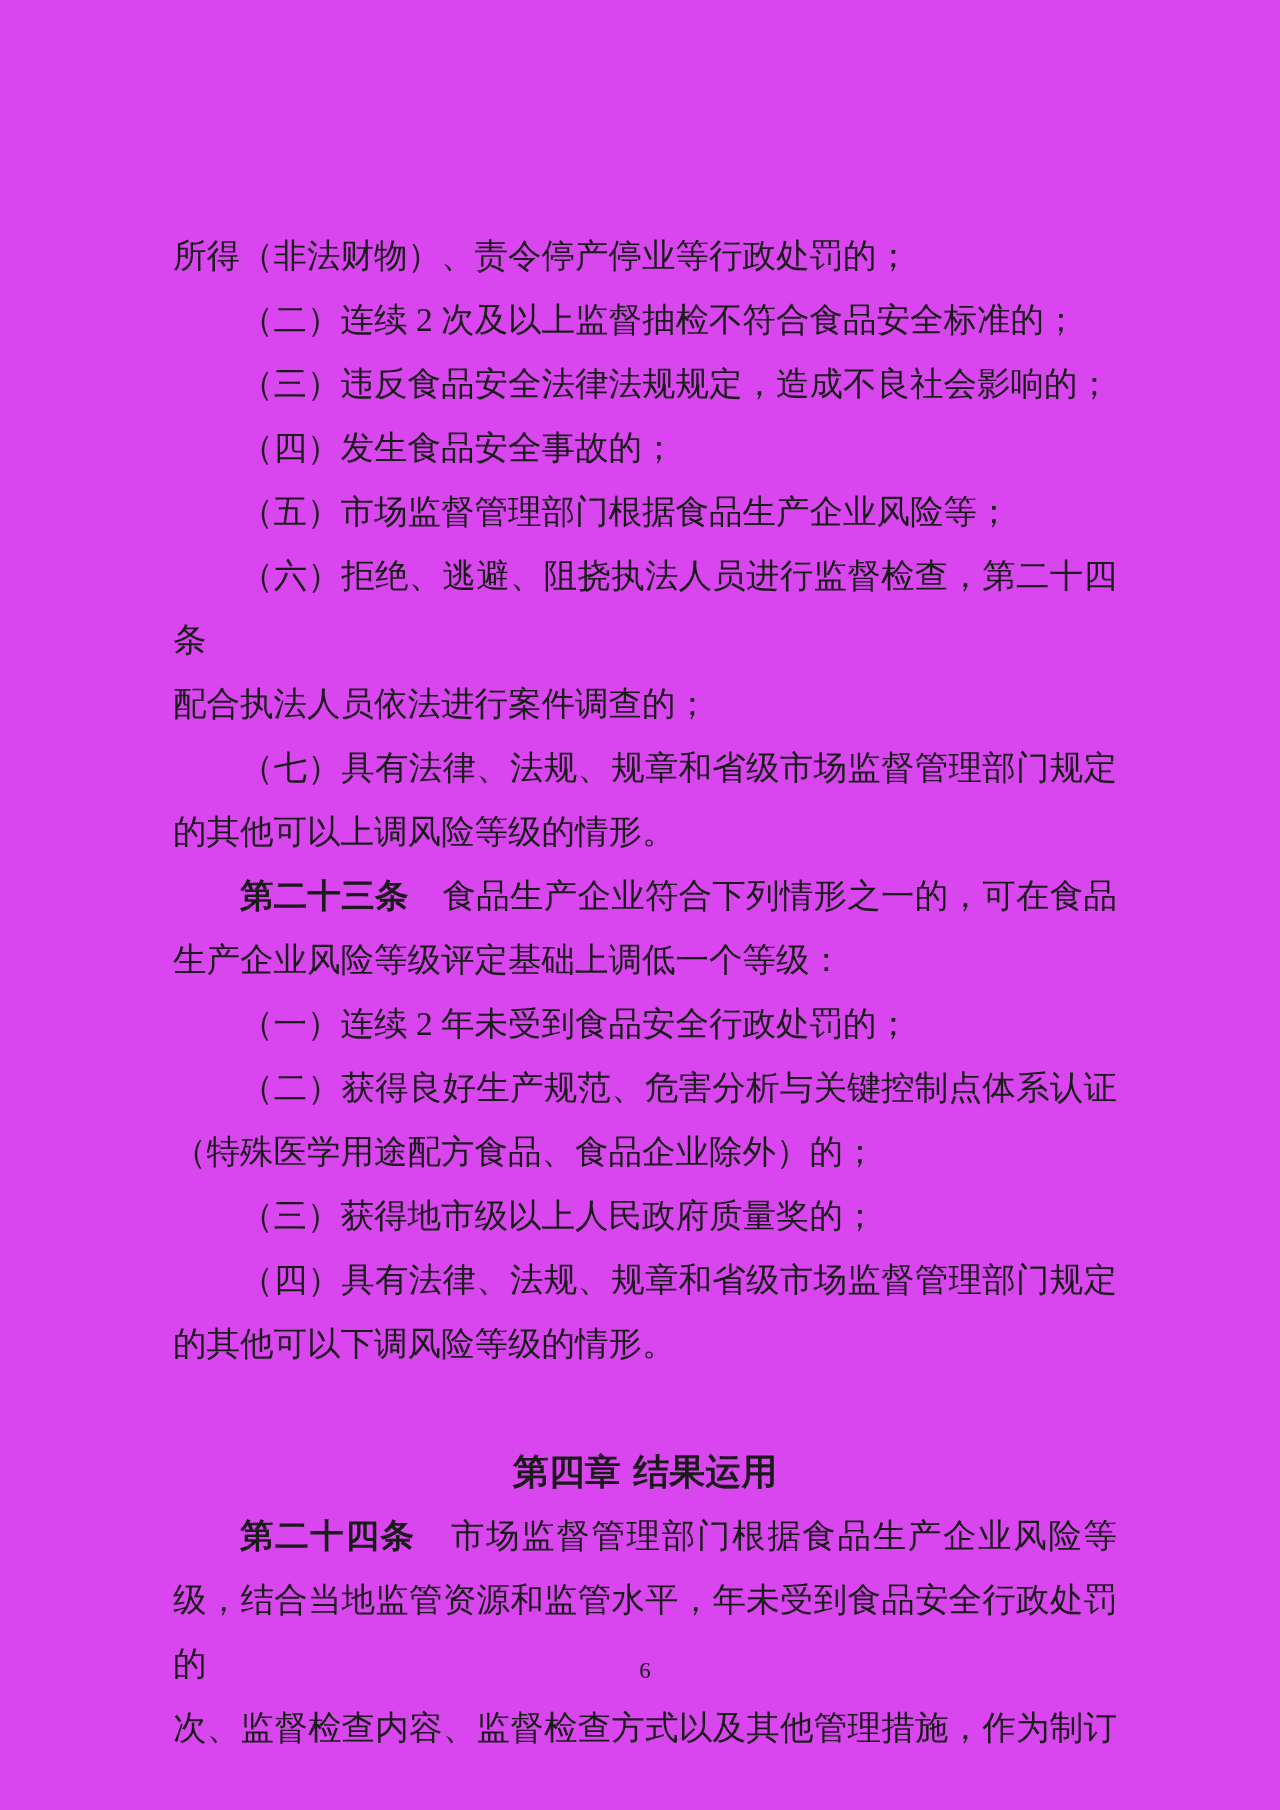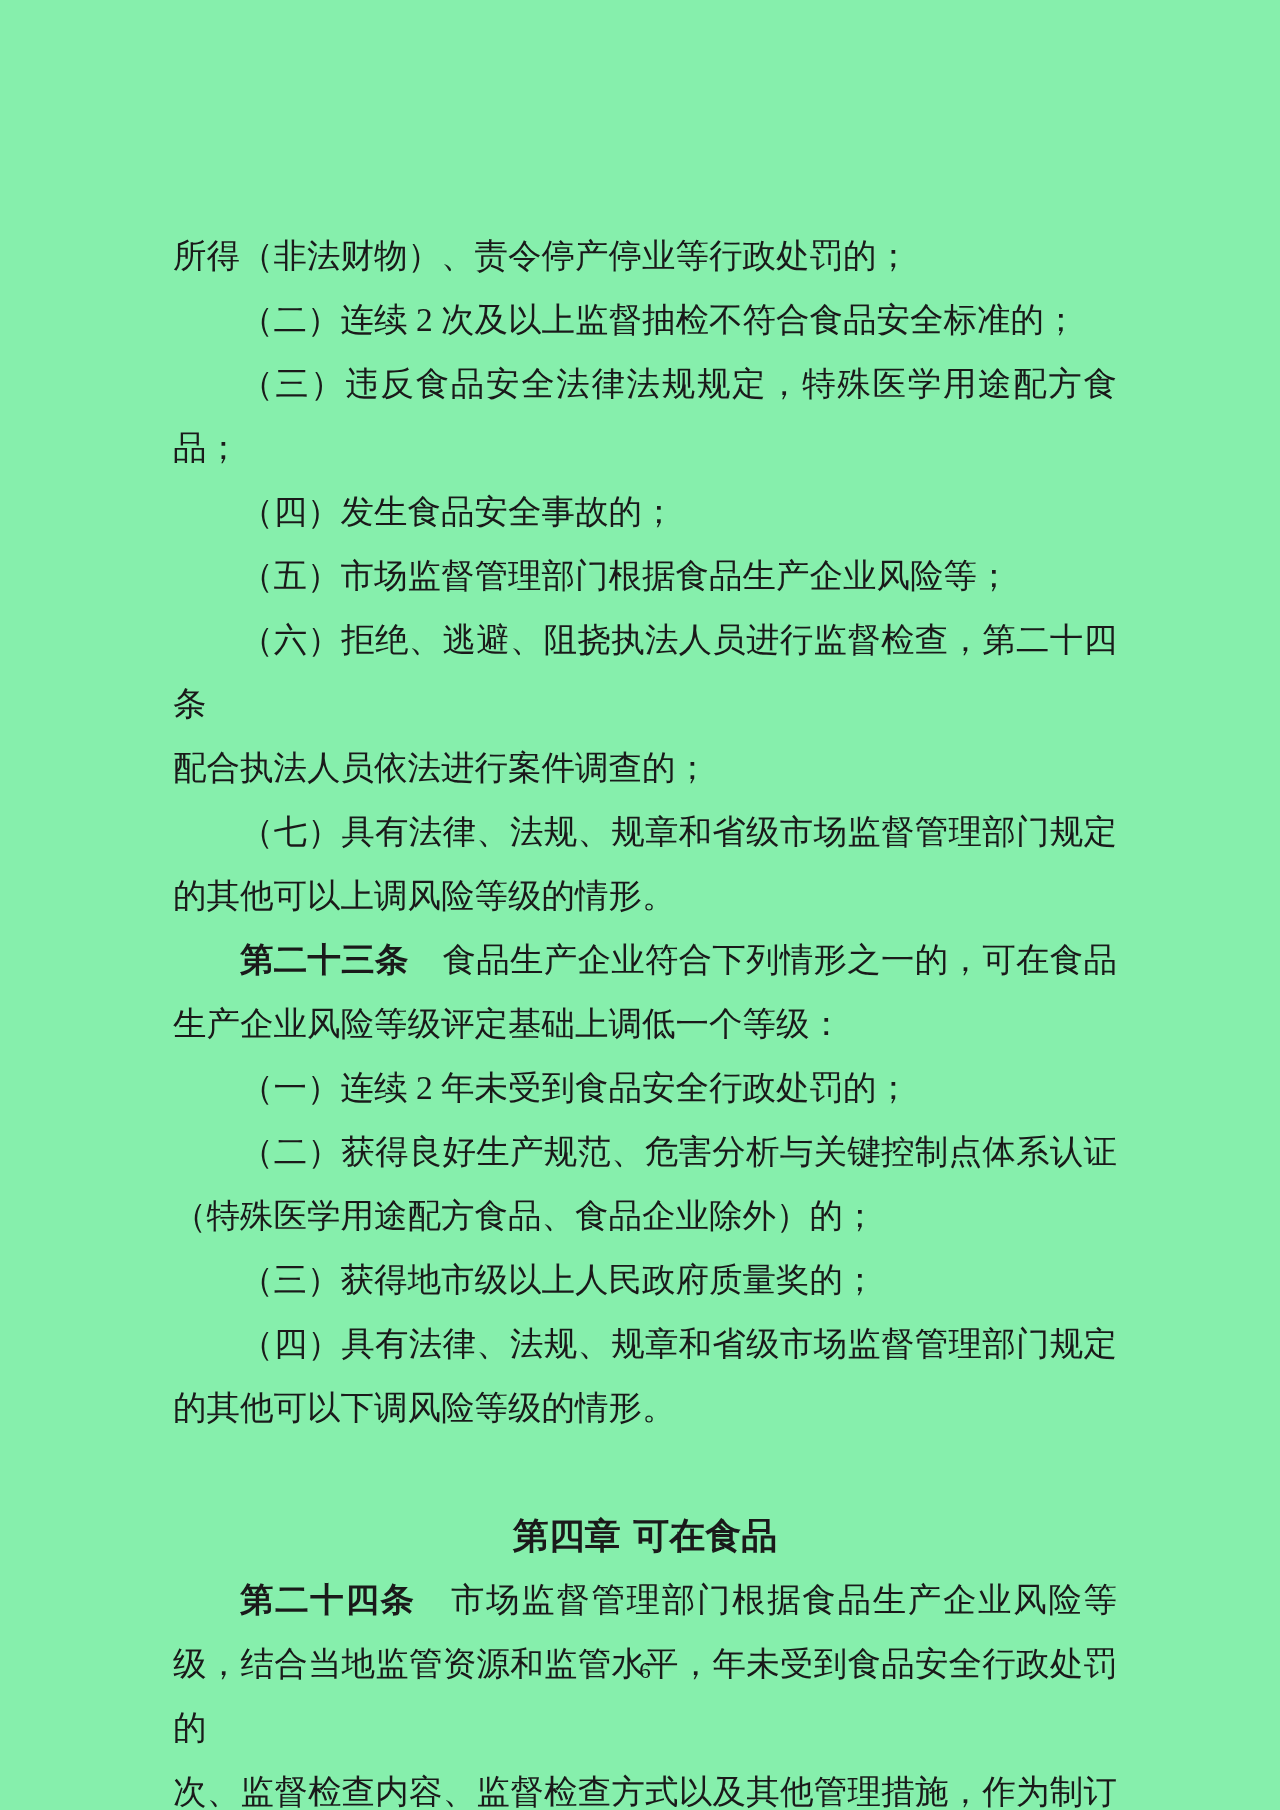--- a/index.html
+++ b/index.html
@@ -4,21 +4,21 @@
 <style>
   html, body {
     margin: 0;
     padding: 0;
     background: #ffffff;
   }
   .page {
     position: relative;
     width: 1280px;
     height: 1810px;
-    background: #86efac;
+    background: #d946ef;
     overflow: hidden;
     text-decoration: underline;
   }
   .content {
     position: absolute;
     left: 173px;
     top: 224px;
     width: 944px;
     font-family: "Liberation Serif", serif;
     font-size: 33.5px;
@@ -65,41 +65,41 @@
   }
 </style>
 </head>
 <body>
 
 <div class="page">
   <div class="content">
 
     <div class="line">所得（非法财物）、责令停产停业等行政处罚的；</div>
     <div class="line indent">（二）连续 2 次及以上监督抽检不符合食品安全标准的；</div>
-    <div class="line indent">（三）违反食品安全法律法规规定，特殊医学用途配方食品；</div>
+    <div class="line indent">（三）违反食品安全法律法规规定，造成不良社会影响的；</div>
     <div class="line indent">（四）发生食品安全事故的；</div>
     <div class="line indent">（五）市场监督管理部门根据食品生产企业风险等；</div>
     <div class="line indent fill">（六）拒绝、逃避、阻挠执法人员进行监督检查，第二十四条</div>
     <div class="line">配合执法人员依法进行案件调查的；</div>
     <div class="line indent fill">（七）具有法律、法规、规章和省级市场监督管理部门规定</div>
     <div class="line">的其他可以上调风险等级的情形。</div>
 
     <div class="line indent fill"><span class="term">第二十三条</span><span>　食品生产企业符合下列情形之一的，可在食品</span></div>
 
     <div class="line">生产企业风险等级评定基础上调低一个等级：</div>
     <div class="line indent">（一）连续 2 年未受到食品安全行政处罚的；</div>
     <div class="line indent fill">（二）获得良好生产规范、危害分析与关键控制点体系认证</div>
     <div class="line">（特殊医学用途配方食品、食品企业除外）的；</div>
     <div class="line indent">（三）获得地市级以上人民政府质量奖的；</div>
     <div class="line indent fill">（四）具有法律、法规、规章和省级市场监督管理部门规定</div>
     <div class="line">的其他可以下调风险等级的情形。</div>
 
     <div class="line spacer"></div>
 
-    <div class="line chapter">第四章 可在食品</div>
+    <div class="line chapter">第四章 结果运用</div>
 
     <div class="line indent fill"><span class="term">第二十四条</span><span>　市场监督管理部门根据食品生产企业风险等</span></div>
     <div class="line fill">级，结合当地监管资源和监管水平，年未受到食品安全行政处罚的</div>
     <div class="line fill">次、监督检查内容、监督检查方式以及其他管理措施，作为制订</div>
 
   </div>
 
   <div class="pagenum">6</div>
 </div>
 

